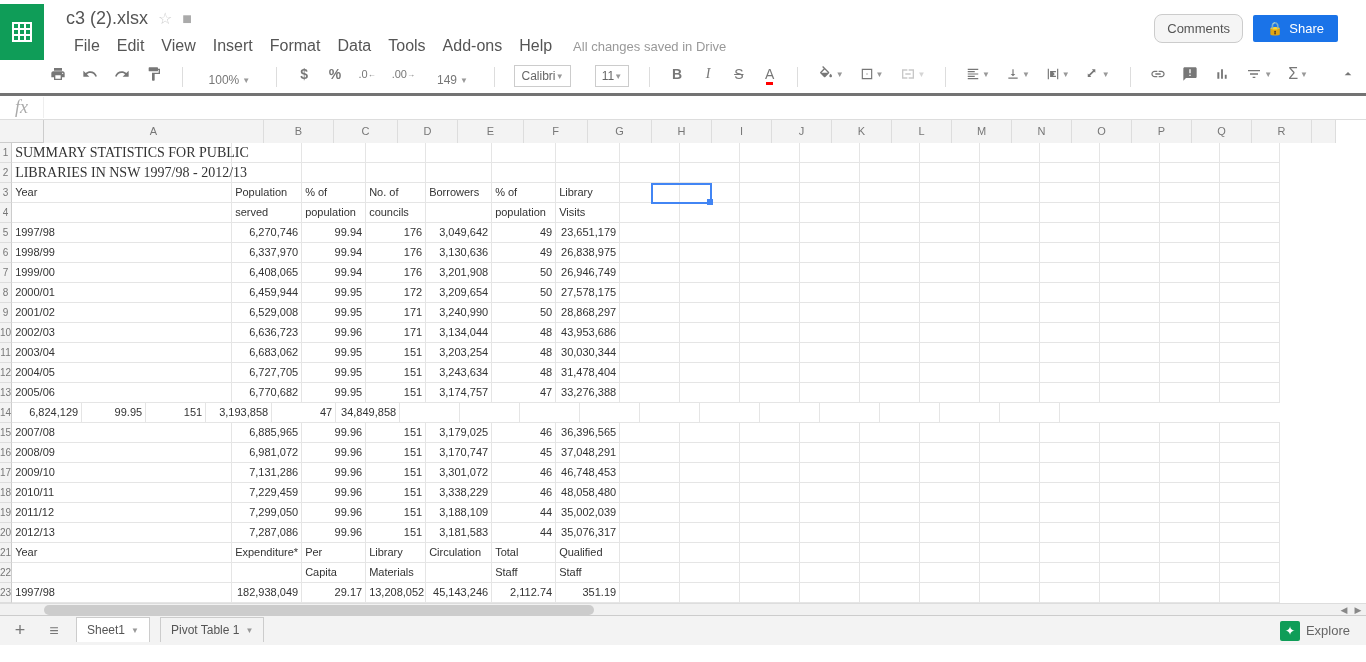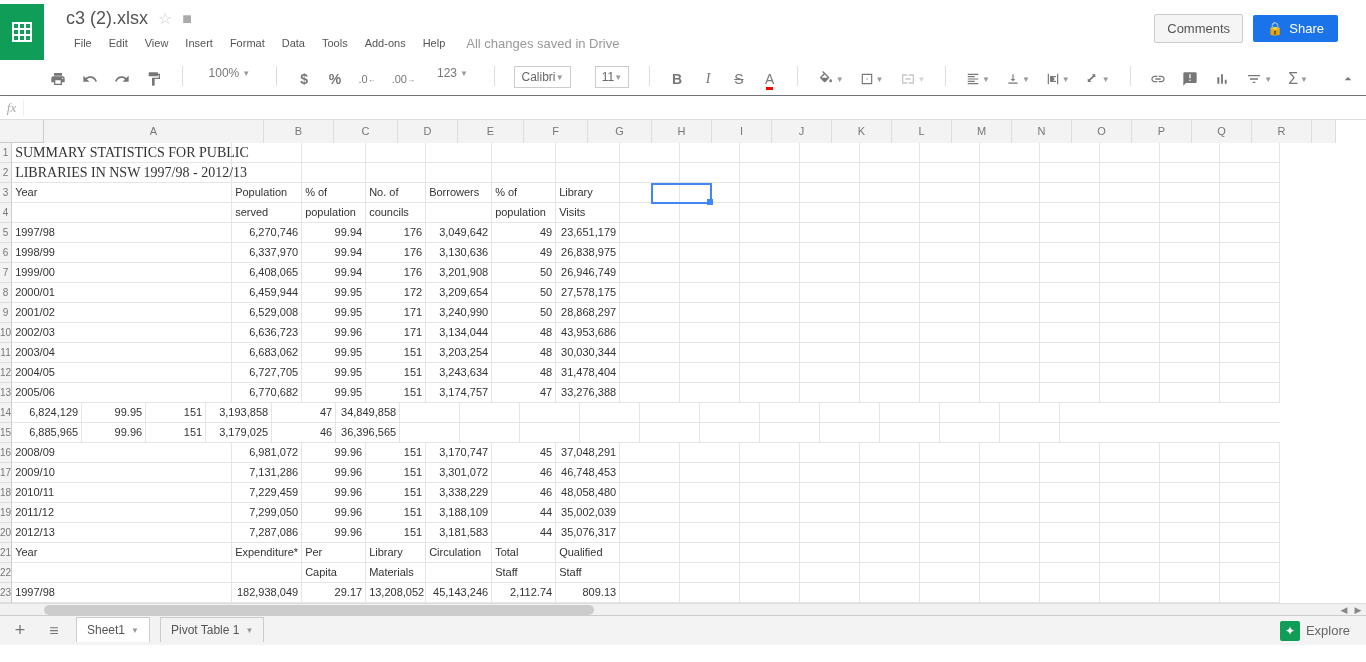--- a/index.html
+++ b/index.html
@@ -8,39 +8,39 @@
 
 .header { display: flex; align-items: flex-start; padding: 4px 8px 0 0; height: 60px; }
 .logo { width: 44px; height: 56px; background: #0f9d58; display: flex; align-items: center; justify-content: center; color: #fff; }
 .logo svg { width: 24px; height: 24px; }
 .title-block { flex: 1; padding-left: 22px; padding-top: 4px; }
 .title-row { display: flex; align-items: center; gap: 10px; }
 .doc-title { font-size: 18px; color: #555; }
 .star-icon { color: #ccc; font-size: 16px; cursor: pointer; }
 .folder-icon { color: #aaa; font-size: 16px; cursor: pointer; }
 .menus { display: flex; gap: 1px; margin-top: 4px; align-items: center; }
-.menu-item { padding: 4px 8px; font-size: 11px; color: #555; cursor: pointer; }
+.menu-item { padding: 4px 8px; font-size: 16px; color: #555; cursor: pointer; }
 .save-status { color: #999; margin-left: 12px; font-size: 13px; }
 .header-right { display: flex; align-items: center; gap: 10px; padding-top: 10px; padding-right: 20px; }
-.comments-btn { border: 1px solid #ccc; background: #f5f5f5; padding: 6px 12px; border-radius: 2px; font-size: 13px; color: #555; cursor: pointer; }
+.comments-btn { border: 1px solid #ccc; background: #f5f5f5; padding: 6px 12px; border-radius: 8px; font-size: 13px; color: #555; cursor: pointer; }
 .share-btn { background: #1a73e8; color: #fff; padding: 6px 14px; border-radius: 2px; font-size: 13px; display: flex; align-items: center; gap: 6px; cursor: pointer; border: none; }
 
 
-.toolbar { display: flex; align-items: flex-start; padding: 6px 10px 6px 50px; border-bottom: 1px solid #737373; gap: 16px; height: 36px; }
+.toolbar { display: flex; align-items: flex-end; padding: 6px 10px 6px 50px; border-bottom: 3px solid #737373; gap: 16px; height: 36px; }
 .tool { width: 26px; height: 26px; display: flex; align-items: center; justify-content: center; color: #777; cursor: pointer; border-radius: 2px; }
 .tool-sep { width: 1px; height: 20px; background: #ddd; margin: 0 4px; }
 .tool-text { padding: 0 6px; color: #777; font-size: 12px; cursor: pointer; display: flex; align-items: center; gap: 3px; }
 .dropdown-caret { font-size: 8px; color: #999; }
 .font-select { width: 88px; border: 1px solid #ccc; padding: 3px 6px; font-size: 12px; color: #666; display: flex; justify-content: space-between; align-items: center; cursor: pointer; }
 .size-select { width: 44px; border: 1px solid #ccc; padding: 3px 6px; font-size: 12px; color: #666; display: flex; justify-content: space-between; align-items: center; cursor: pointer; margin-left: 8px; }
 .toolbar-spacer { flex: 1; }
 
 
 .formula-bar { display: flex; align-items: center; border-bottom: 1px solid #ddd; height: 24px; }
-.fx-label { width: 24px; text-align: center; font-style: italic; color: #aaa; font-size: 13px; font-family: Georgia, serif; border-right: 1px solid #eee; }
+.fx-label { width: 44px; text-align: center; font-style: italic; color: #aaa; font-size: 18px; font-family: Georgia, serif; border-right: 1px solid #eee; }
 .fx-input { flex: 1; border: none; outline: none; padding: 0 8px; }
 .corner-cell { width: 44px; background: #f3f3f3; border-right: 1px solid #ccc; border-bottom: 1px solid #ccc; }
 .col-header { background: #f3f3f3; border-right: 1px solid #ddd; text-align: center; font-size: 11px; color: #777; line-height: 23px; height: 23px; }
 .row-header { background: #f3f3f3; border-bottom: 1px solid #ddd; border-right: 1px solid #ccc; text-align: center; font-size: 10px; color: #777; height: 20px; line-height: 20px; }
 .row { display: flex; height: 20px; border-bottom: 1px solid #e5e5e5; }
 .cell { border-right: 1px solid #e5e5e5; padding: 0 3px; font-size: 11px; color: #333; overflow: hidden; white-space: nowrap; line-height: 19px; }
 .cell.right { text-align: right; }
 .cell.serif { font-family: Georgia, 'Times New Roman', serif; font-size: 14px; }
 .selected-cell { border: 2px solid #4285f4; position: absolute; pointer-events: none; background: transparent; }
 .sel-handle { position: absolute; width: 6px; height: 6px; background: #4285f4; bottom: -3px; right: -3px; }
@@ -141,21 +141,21 @@
   <div class="tool" style="font-size:14px;font-weight:bold;">%</div>
   <div class="tool" style="font-size:11px;">
       <span>.0</span>
       <span style="font-size:8px">←</span>
     </div>
   <div class="tool" style="font-size:11px;">
       <span>.00</span>
       <span style="font-size:8px">→</span>
     </div>
   <div class="tool-text">
-      <span>123</span>
+      <span>149</span>
       <span class="dropdown-caret">▼</span>
     </div>
   <div class="tool-sep"></div>
   <div class="font-select">
       <span>Calibri</span>
       <span class="dropdown-caret">▼</span>
     </div>
   <div class="size-select">
       <span>11</span>
       <span class="dropdown-caret">▼</span>
@@ -574,20 +574,21 @@
             <div class="cell cK right"></div>
             <div class="cell cL right"></div>
             <div class="cell cM right"></div>
             <div class="cell cN right"></div>
             <div class="cell cO right"></div>
             <div class="cell cP right"></div>
             <div class="cell cQ right"></div>
             <div class="cell cR right"></div>
           </div>
           <div class="row">
+            <div class="cell cA">2007/08</div>
             <div class="cell cB right">6,885,965</div>
             <div class="cell cC right">99.96</div>
             <div class="cell cD right">151</div>
             <div class="cell cE right">3,179,025</div>
             <div class="cell cF right">46</div>
             <div class="cell cG right">36,396,565</div>
             <div class="cell cH right"></div>
             <div class="cell cI right"></div>
             <div class="cell cJ right"></div>
             <div class="cell cK right"></div>
@@ -739,21 +740,21 @@
             <div class="cell cQ"></div>
             <div class="cell cR"></div>
           </div>
           <div class="row">
             <div class="cell cA">1997/98</div>
             <div class="cell cB right">182,938,049</div>
             <div class="cell cC right">29.17</div>
             <div class="cell cD right">13,208,052</div>
             <div class="cell cE right">45,143,246</div>
             <div class="cell cF right">2,112.74</div>
-            <div class="cell cG right">809.13</div>
+            <div class="cell cG right">351.19</div>
             <div class="cell cH right"></div>
             <div class="cell cI right"></div>
             <div class="cell cJ right"></div>
             <div class="cell cK right"></div>
             <div class="cell cL right"></div>
             <div class="cell cM right"></div>
             <div class="cell cN right"></div>
             <div class="cell cO right"></div>
             <div class="cell cP right"></div>
             <div class="cell cQ right"></div>

